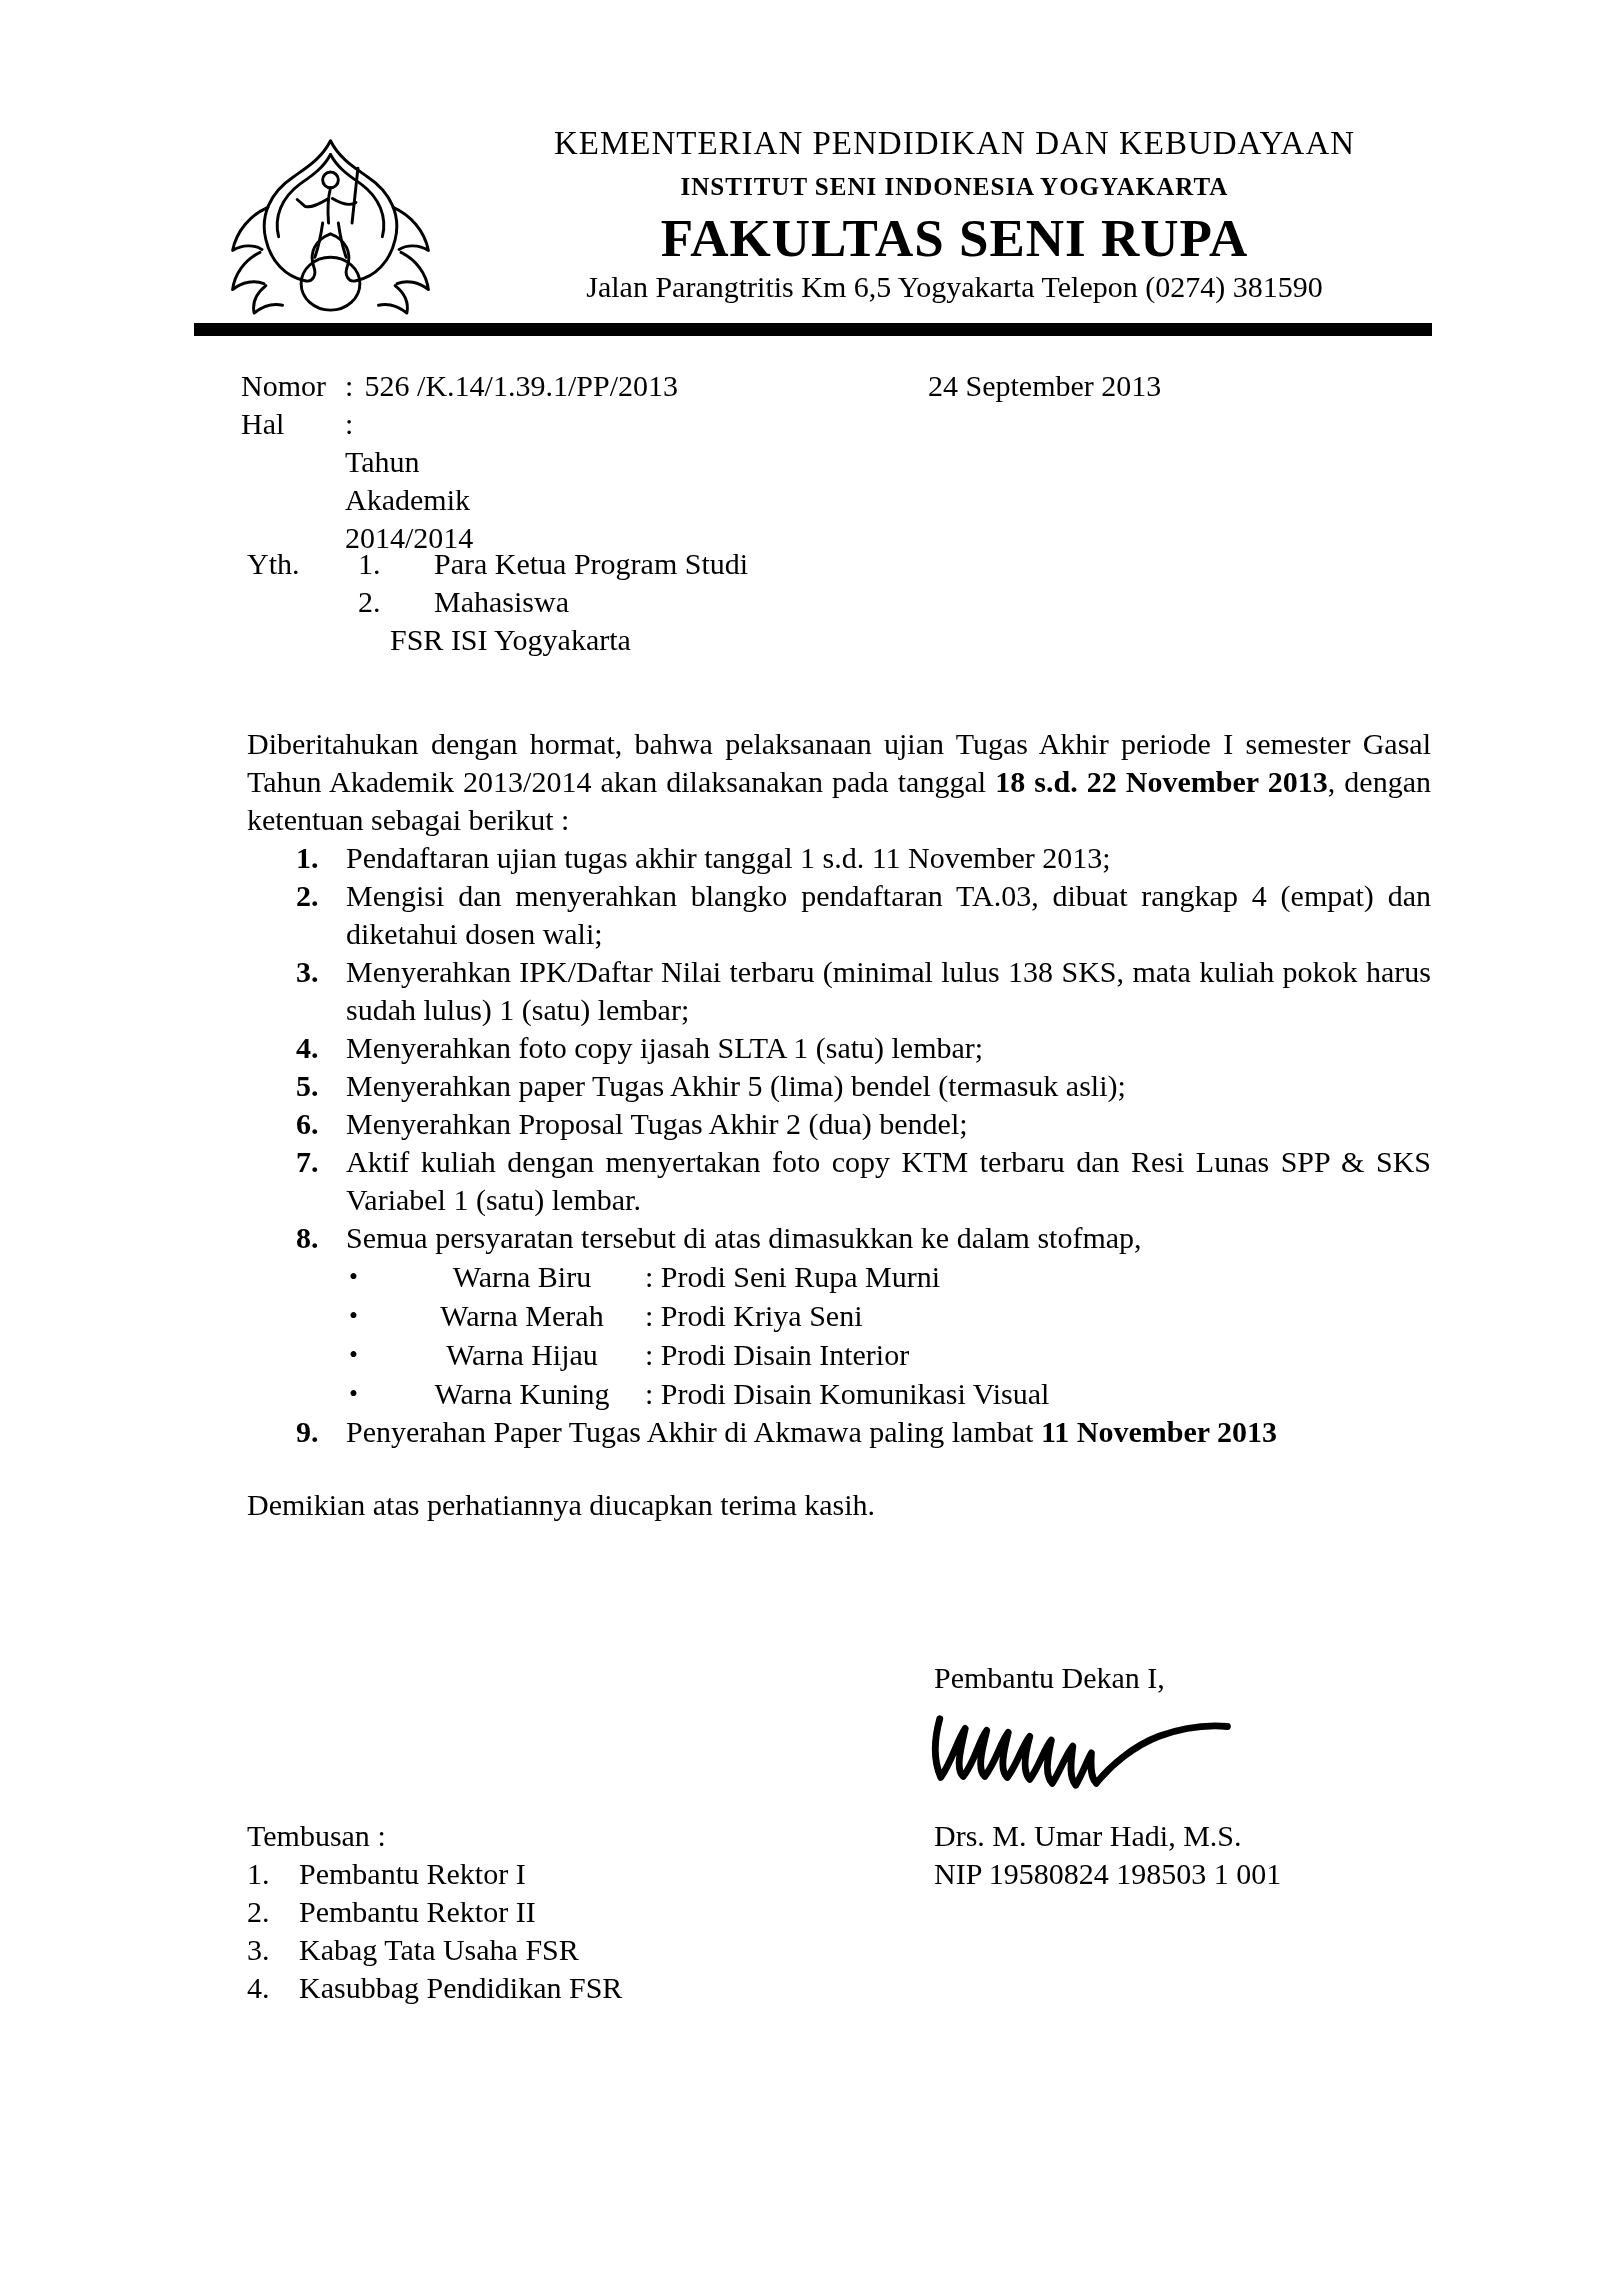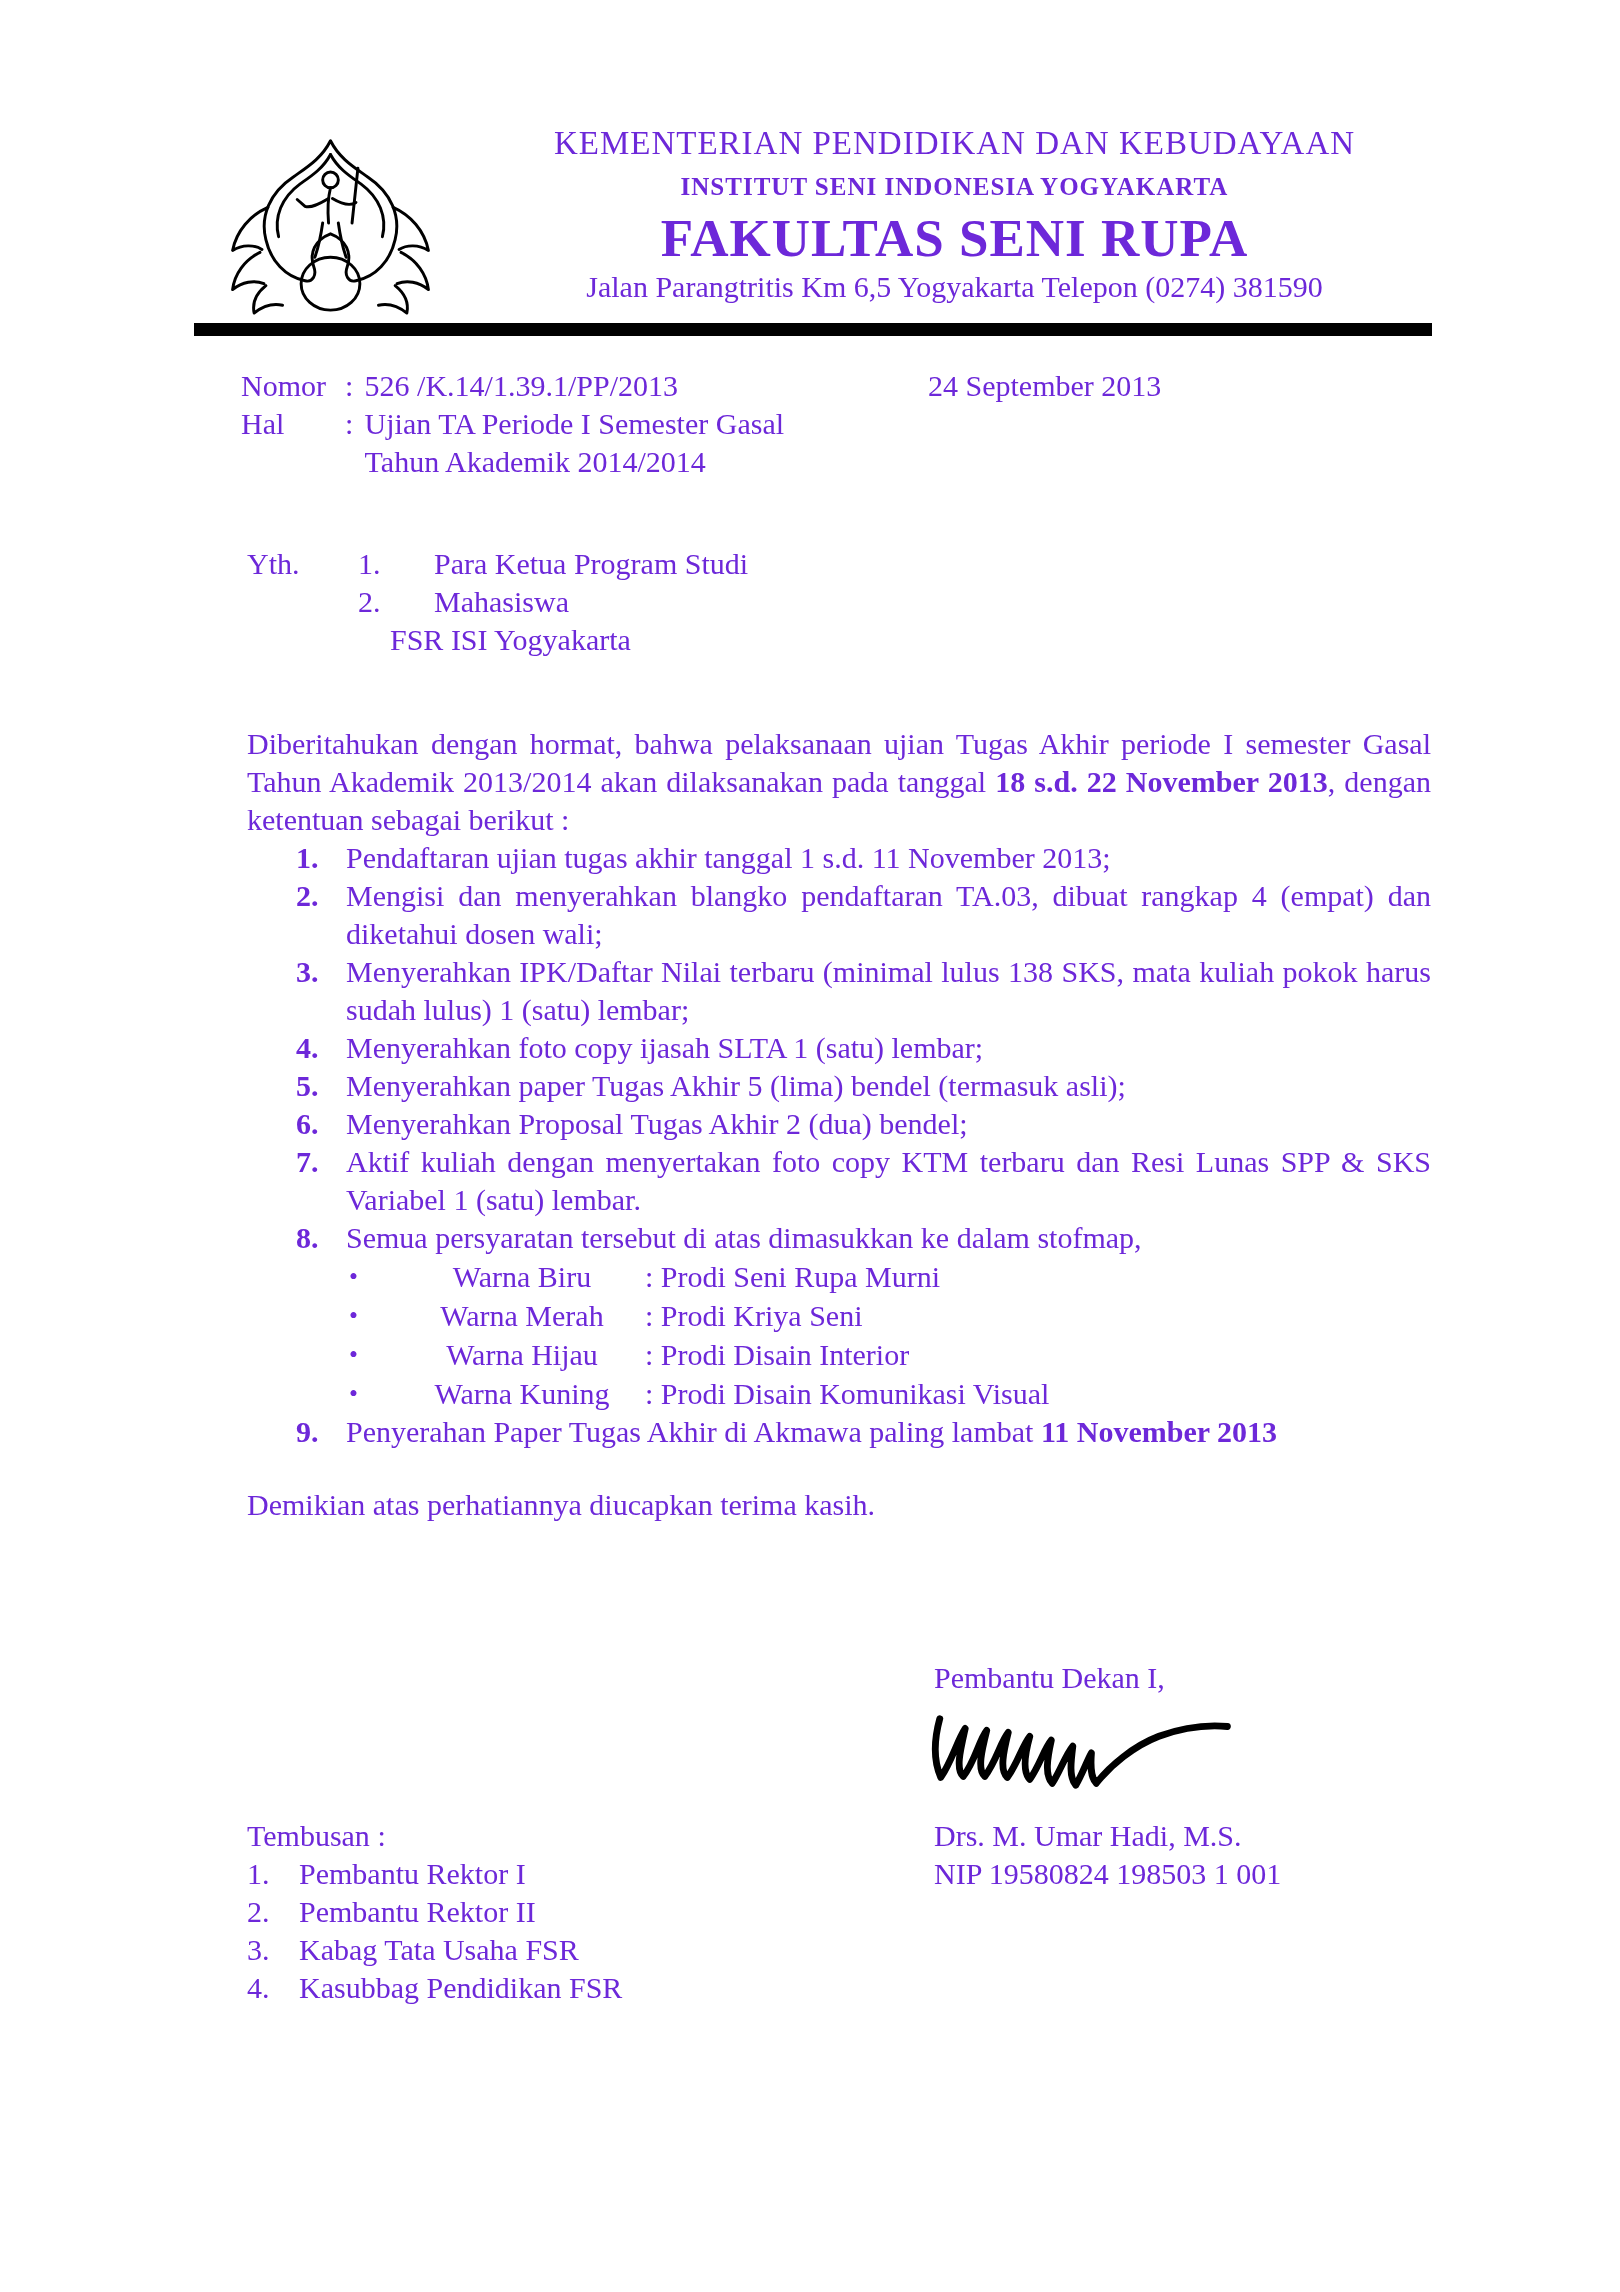--- a/index.html
+++ b/index.html
@@ -1,17 +1,17 @@
 <!DOCTYPE html>
 <html><head>
 <meta charset="utf-8">
 <style>
   html,body{margin:0;padding:0;background:#ffffff;}
   .page{
-    position:relative;width:1620px;height:2293px;background:#ffffff;color:#6d28d9;
+    position:relative;width:1620px;height:2293px;background:#ffffff;color:#000000;
     font-family:"Liberation Serif","DejaVu Serif",serif;overflow:hidden;
   }
   
   .logo{position:absolute;left:212px;top:129px;width:237px;height:188px;}
   .header-text{position:absolute;left:495px;top:123px;width:919px;text-align:center;}
   .h-ministry{font-size:33px;line-height:41px;letter-spacing:1px;white-space:nowrap;}
   .h-institute{font-size:25px;line-height:45px;font-weight:bold;letter-spacing:1px;white-space:nowrap;}
   .h-faculty{font-size:53px;line-height:59px;font-weight:bold;letter-spacing:1px;white-space:nowrap;}
   .h-address{font-size:30px;line-height:37px;white-space:nowrap;}
   .rule{position:absolute;left:194px;top:323px;width:1238px;height:12.7px;background:#000;}
@@ -89,21 +89,20 @@
   </div>
   <div class="rule"></div>
 
   <div class="meta t">
     <div class="meta-grid">
       <span>Nomor</span>
       <span>:</span>
       <span>526 /K.14/1.39.1/PP/2013</span>
       <span>Hal</span>
       <span>:</span>
-      <span>Ujian TA Periode I Semester Gasal</span>
       <span></span>
         <span></span>
       <span>Tahun Akademik 2014/2014</span>
     </div>
     <div class="meta-date">24 September 2013</div>
   </div>
 
   <div class="recipient t">
     <div class="r-row">
       <span class="r-yth">Yth.</span>

